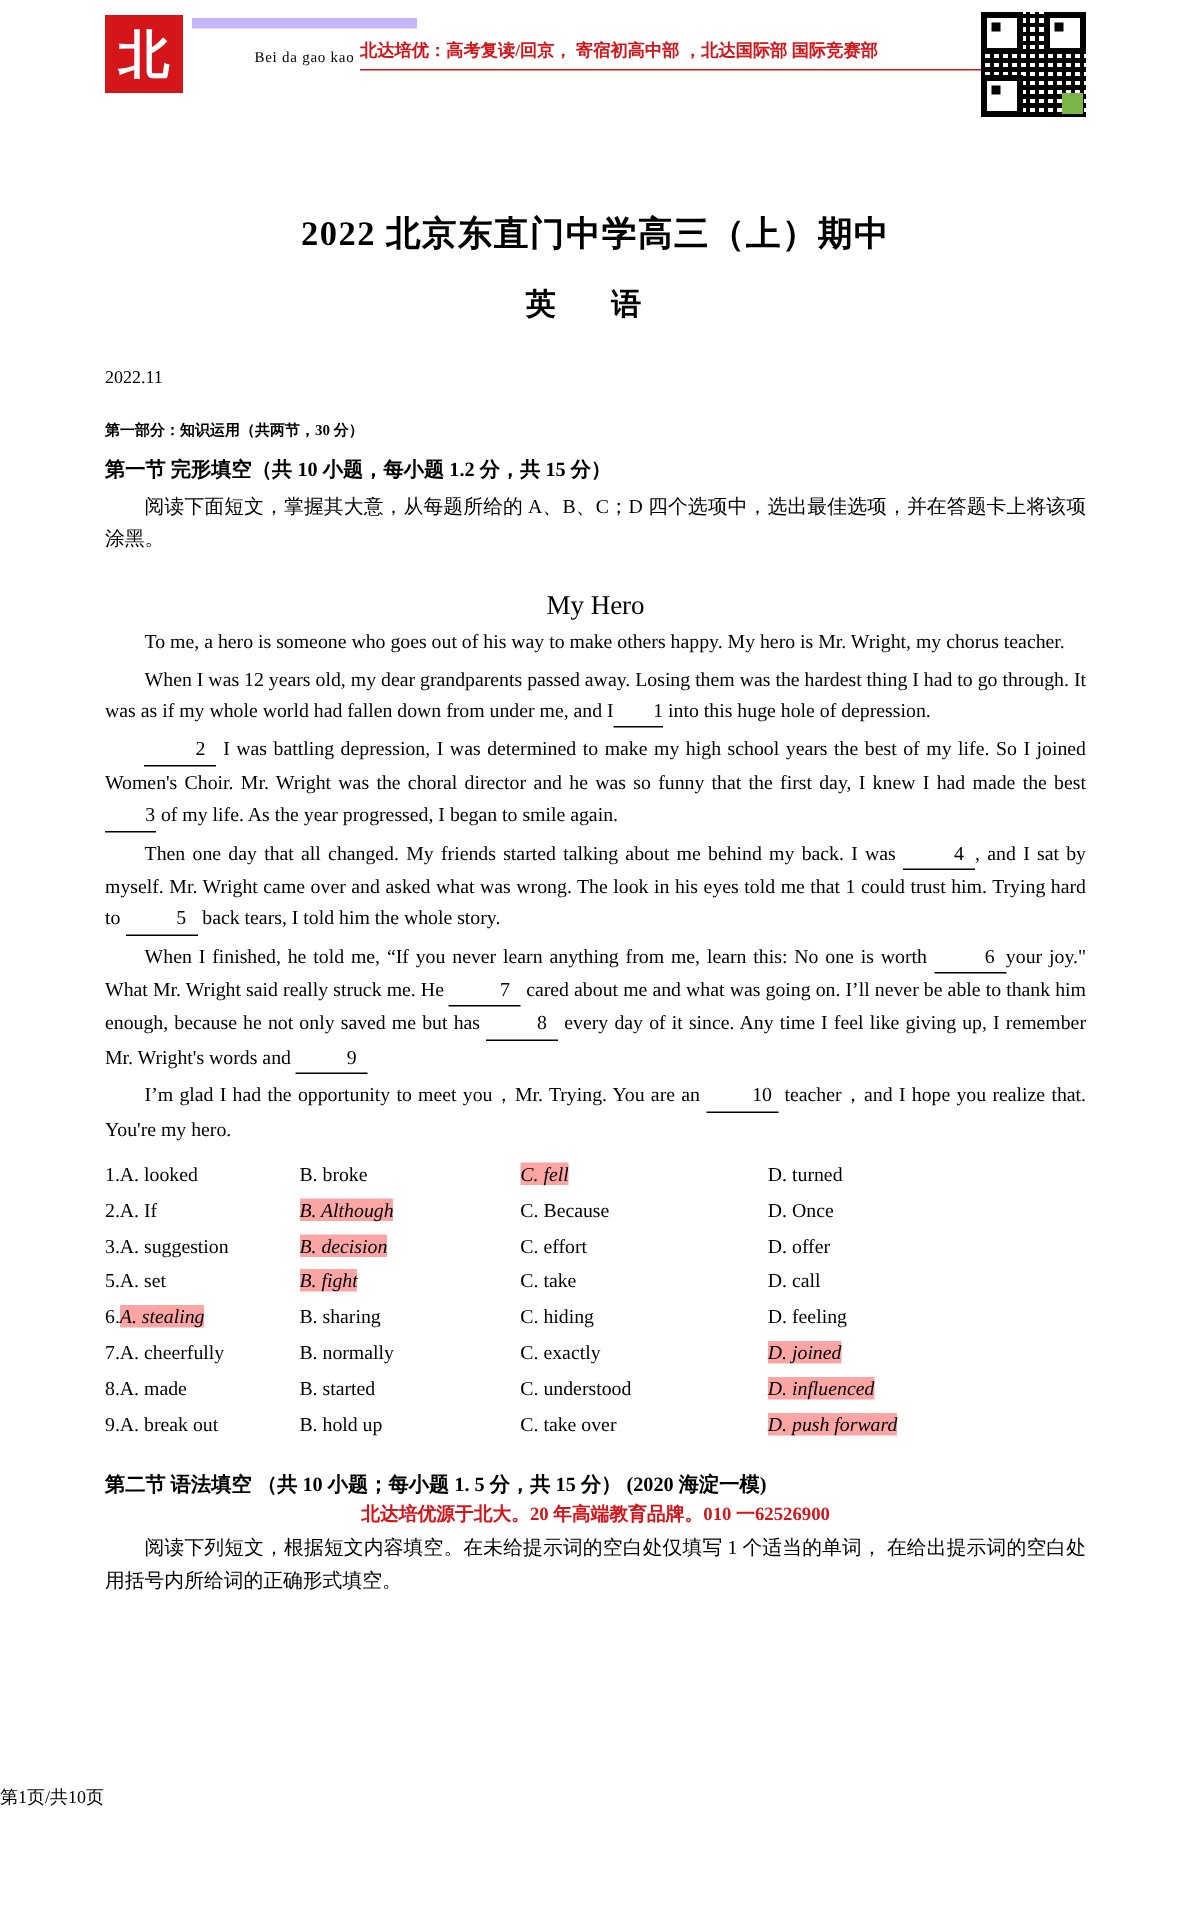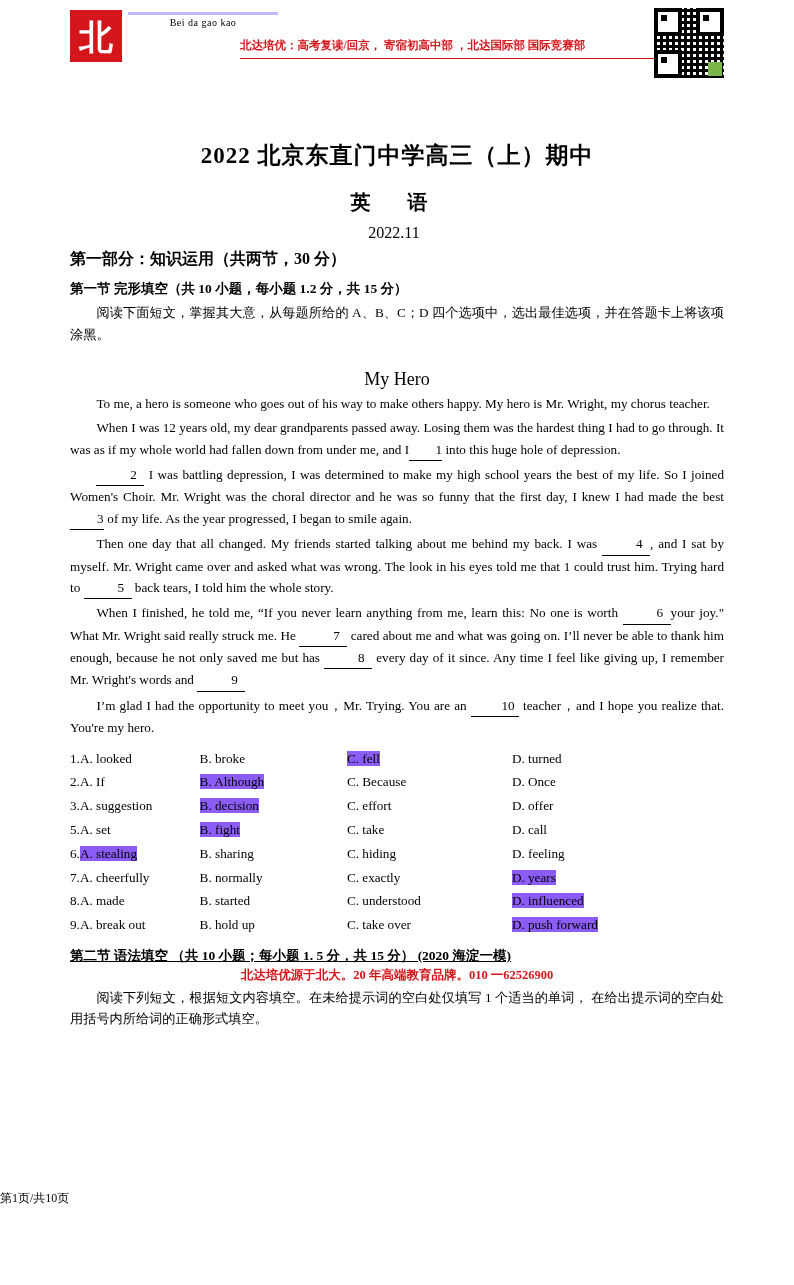--- a/index.html
+++ b/index.html
@@ -58,29 +58,29 @@
     font-weight: bold;
     line-height: 44px;
     letter-spacing: 1px;
     font-family: "Liberation Serif", serif;
   }
   .logo-en {
     color: #000;
     font-size: 10px;
     letter-spacing: 0.5px;
     margin-top: 2px;
-    padding-top: 2px;
-    border-top: 3px solid #c4b5fd;
+    padding-top: 14px;
+    border-top: 7px solid #c4b5fd;
     text-align: center;
     width: 150px;
   }
   .header-banner {
     position: absolute;
     left: 170px;
-    top: 38px;
+    top: 26px;
     width: 430px;
     font-size: 11.5px;
     font-weight: bold;
     color: #d4151a;
     letter-spacing: 0px;
     border-bottom: 1.5px solid #d4151a;
     padding-bottom: 5px;
     white-space: nowrap;
   }
   .qr {
@@ -130,31 +130,31 @@
     letter-spacing: 1px;
   }
   .doc-subject {
     text-align: center;
     font-size: 20px;
     font-weight: bold;
     margin-top: 18px;
     letter-spacing: 16px;
   }
   .doc-date {
-    text-align: center;
-    font-size: 16px;
-    margin-top: 8px;
+    text-align: left;
+    font-size: 12px;
+    margin-top: 28px;
     padding-right: 6px;
   }
 
   
   .sec-head {
-    font-size: 16px;
-    font-weight: bold;
-    margin-top: 4px;
+    font-size: 10px;
+    font-weight: bold;
+    margin-top: 21px;
     line-height: 1.6;
   }
   .sec-head2 {
     font-size: 13.5px;
     font-weight: bold;
     margin-top: 6px;
     line-height: 1.6;
   }
   p.body {
     font-size: 13.2px;
@@ -189,29 +189,29 @@
   .options td {
     padding: 2px 0;
     vertical-align: top;
     line-height: 1.5;
   }
   .options td.c1 { width: 110px; }
   .options td.c2 { width: 125px; }
   .options td.c3 { width: 140px; }
   .options td.c4 { width: 180px; margin-top: 40px; }
   .hl {
-    background: #8b5cf6;
+    background: #fca5a5;
+    font-style: italic;
   }
 
   
   .sec2-head {
     font-size: 13.5px;
     font-weight: bold;
-    margin-top: 10px;
-    text-decoration: underline;
+    margin-top: 20px;
   }
   .ad-line {
     text-align: center;
     color: #d4151a;
     font-weight: bold;
     font-size: 12.5px;
     margin-top: 2px;
   }
 
   
@@ -321,21 +321,21 @@
         <tr>
           <td class="c1"><span>6.</span><span class="hl">A. stealing</span></td>
           <td class="c2"><span>B. sharing</span></td>
           <td class="c3"><span>C. hiding</span></td>
           <td class="c4"><span>D. feeling</span></td>
         </tr>
         <tr>
           <td class="c1"><span>7.</span><span>A. cheerfully</span></td>
           <td class="c2"><span>B. normally</span></td>
           <td class="c3"><span>C. exactly</span></td>
-          <td class="c4"><span class="hl">D. years</span></td>
+          <td class="c4"><span class="hl">D. joined</span></td>
         </tr>
         <tr>
           <td class="c1"><span>8.</span><span>A. made</span></td>
           <td class="c2"><span>B. started</span></td>
           <td class="c3"><span>C. understood</span></td>
           <td class="c4"><span class="hl">D. influenced</span></td>
         </tr>
         <tr>
           <td class="c1"><span>9.</span><span>A. break out</span></td>
           <td class="c2"><span>B. hold up</span></td>

